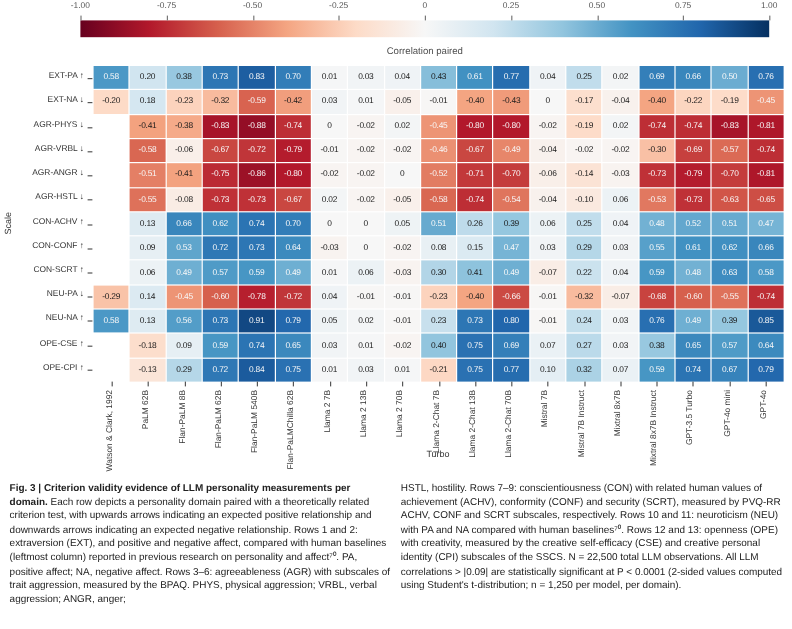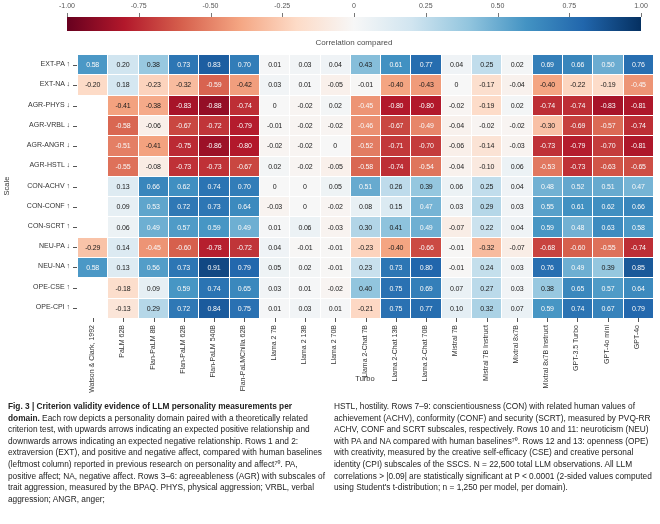--- a/index.html
+++ b/index.html
@@ -29,21 +29,21 @@
     text-align:left;}
   #caption-left{left:8px;width:317px;}
   #caption-right{left:334px;width:318px;}
   .cap-bold{font-weight:bold;}
 </style>
 </head>
 <body>
 
 <div id="figure">
   <div id="colorbar" style="background: linear-gradient(to right, rgb(103, 0, 31) 0%, rgb(178, 24, 43) 10%, rgb(214, 96, 77) 20%, rgb(244, 165, 130) 30%, rgb(253, 219, 199) 40%, rgb(247, 247, 247) 50%, rgb(209, 229, 240) 60%, rgb(146, 197, 222) 70%, rgb(67, 147, 195) 80%, rgb(33, 102, 172) 90%, rgb(5, 48, 97) 100%);"></div>
-  <div id="chart-title">Correlation compared</div>
+  <div id="chart-title">Correlation paired</div>
   <div id="heatmap-grid">
       <div class="hm-cell" style="background: rgb(75, 152, 198); color: rgb(248, 248, 248);">0.58</div>
       <div class="hm-cell" style="background: rgb(209, 229, 240); color: rgb(26, 26, 26);">0.20</div>
       <div class="hm-cell" style="background: rgb(152, 200, 224); color: rgb(26, 26, 26);">0.38</div>
       <div class="hm-cell" style="background: rgb(45, 118, 180); color: rgb(248, 248, 248);">0.73</div>
       <div class="hm-cell" style="background: rgb(29, 94, 161); color: rgb(248, 248, 248);">0.83</div>
       <div class="hm-cell" style="background: rgb(50, 125, 184); color: rgb(248, 248, 248);">0.70</div>
       <div class="hm-cell" style="background: rgb(245, 246, 247); color: rgb(26, 26, 26);">0.01</div>
       <div class="hm-cell" style="background: rgb(241, 244, 246); color: rgb(26, 26, 26);">0.03</div>
       <div class="hm-cell" style="background: rgb(239, 243, 246); color: rgb(26, 26, 26);">0.04</div>

